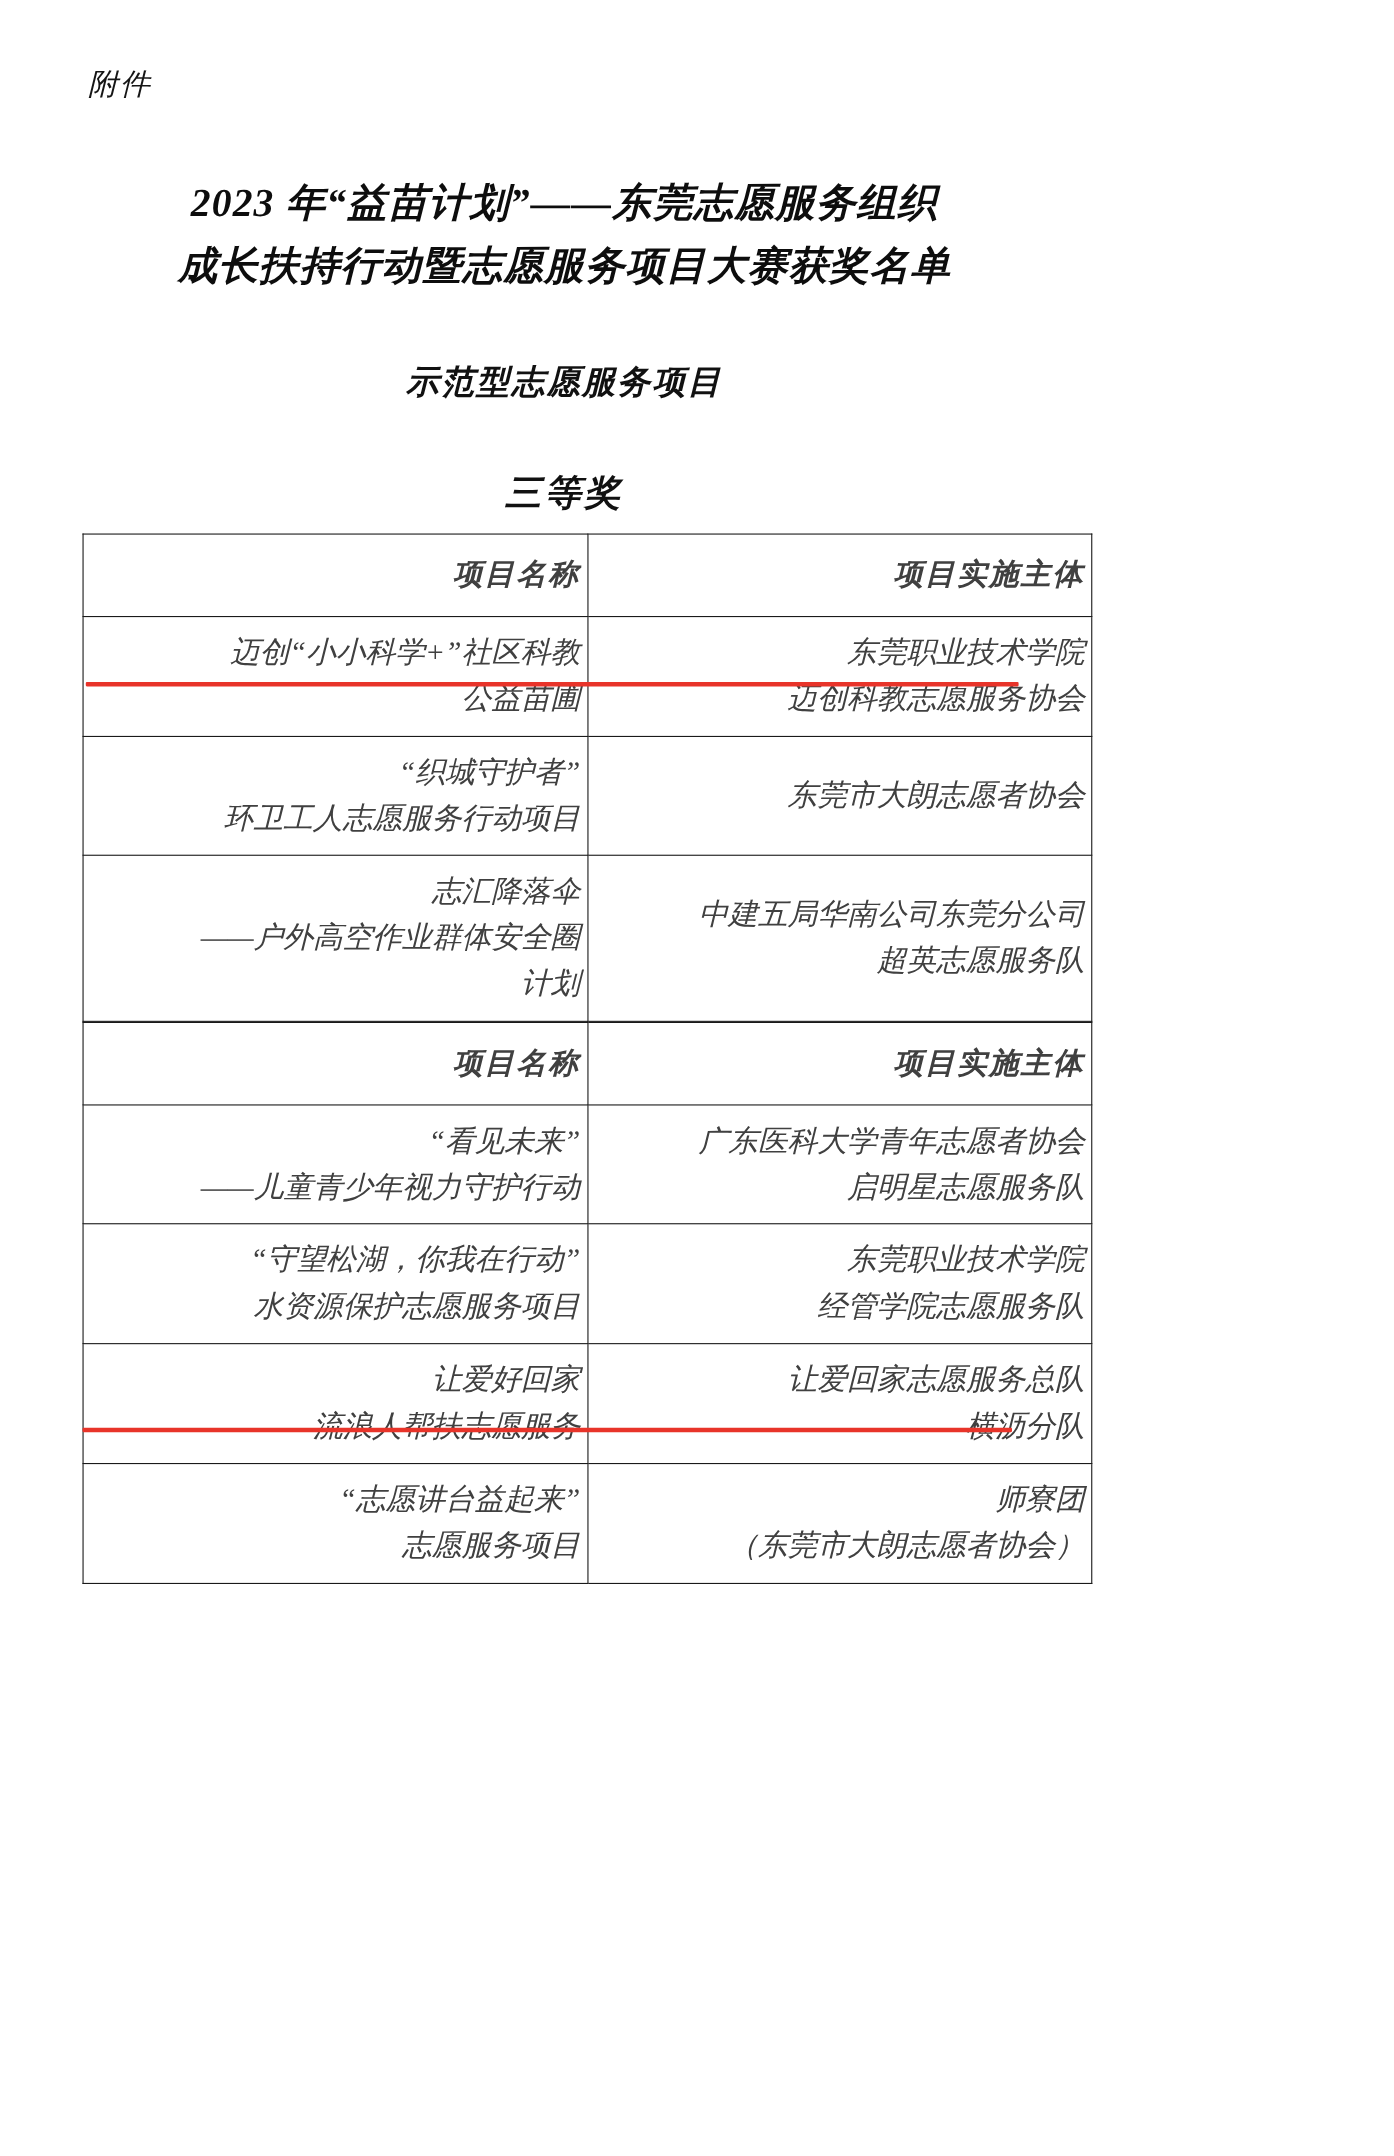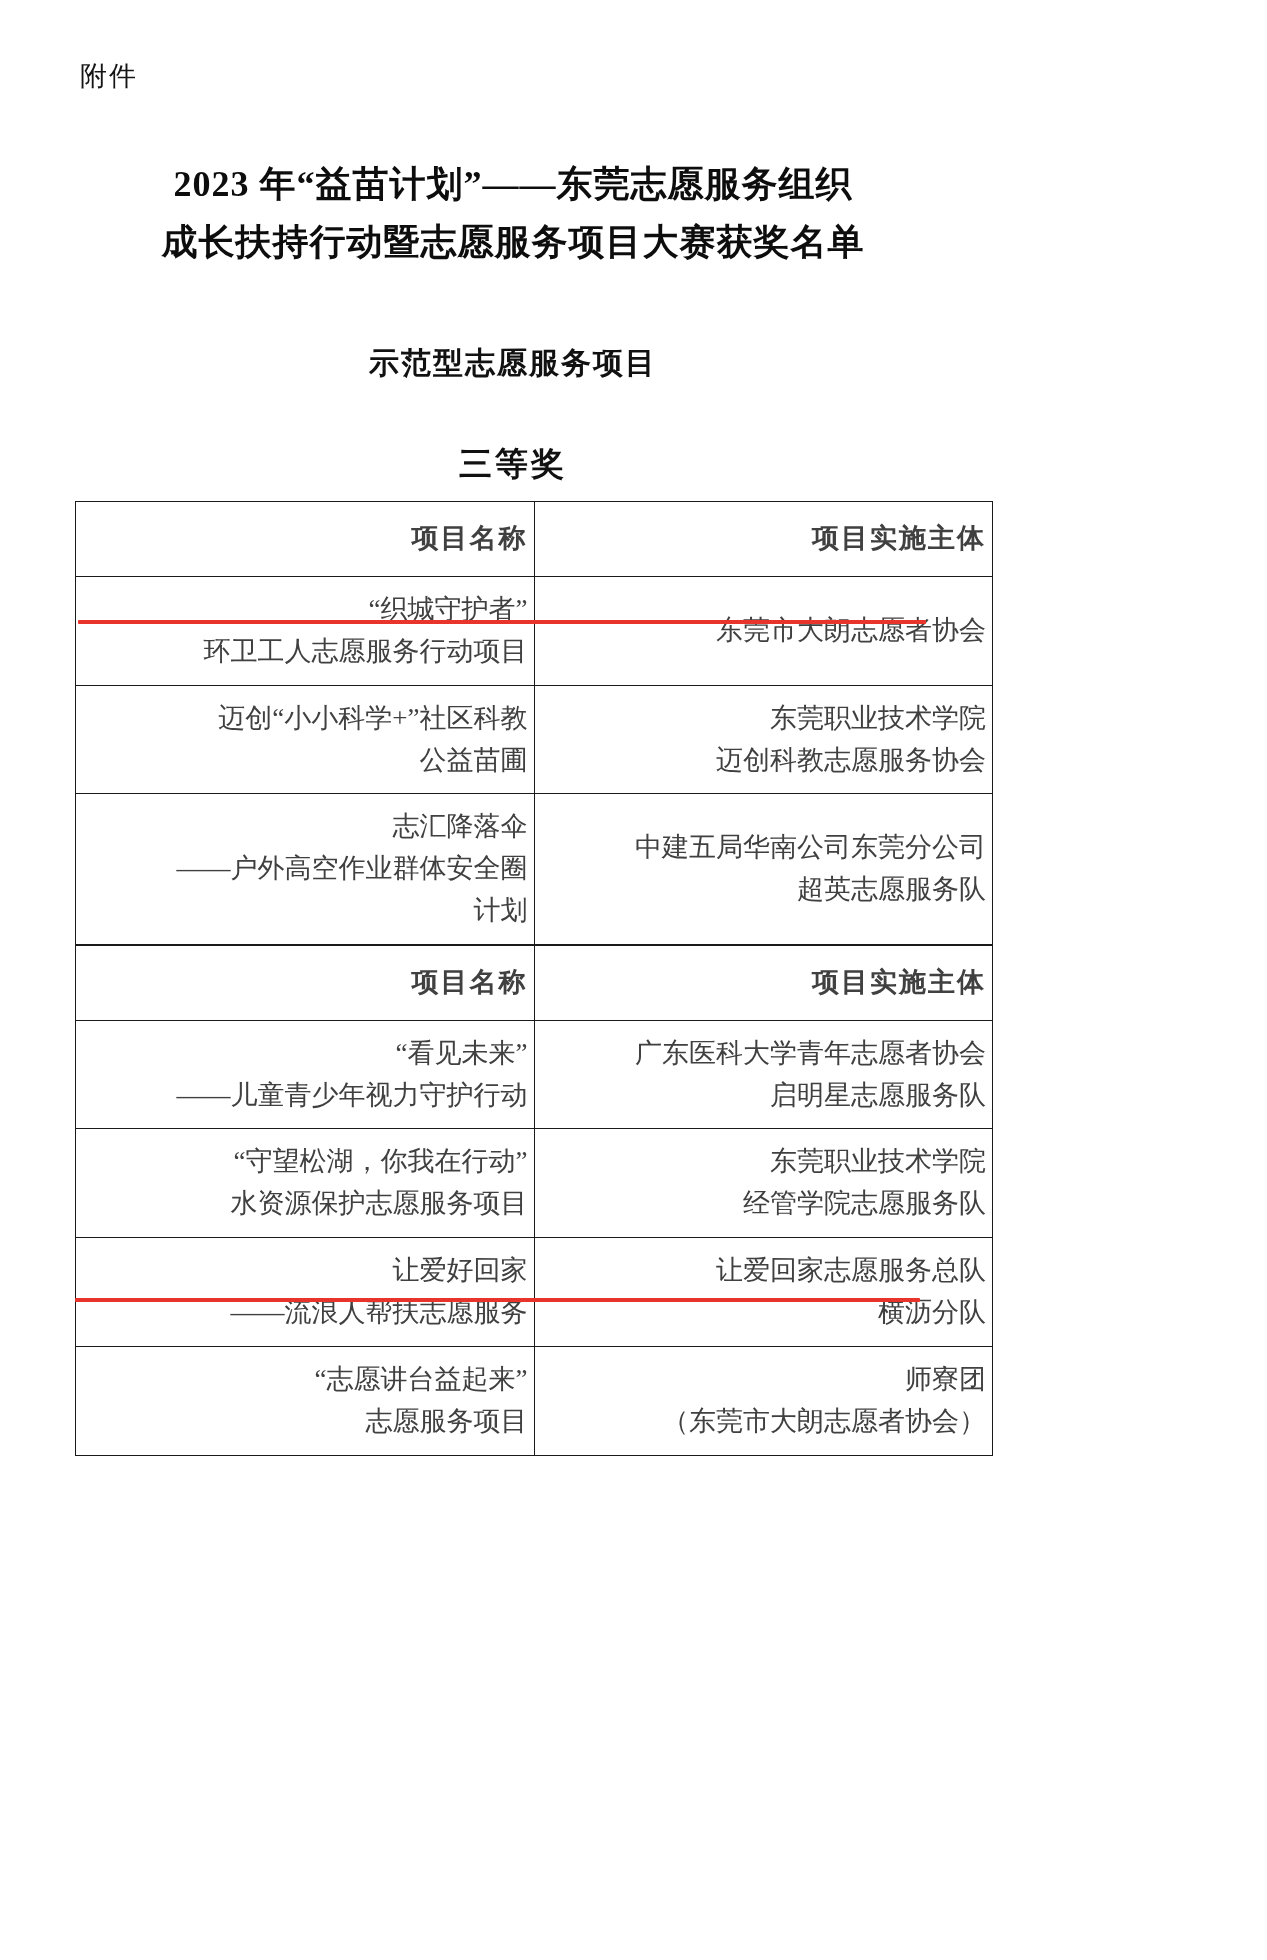--- a/index.html
+++ b/index.html
@@ -13,20 +13,21 @@
     font-family: "Liberation Serif", "DejaVu Serif", serif;
     color: #111111;
     position: relative;
   }
   .page {
     width: 1015px;
     min-height: 1960px;
     box-sizing: border-box;
     padding: 40px 64px 40px 75px;
     position: relative;
+    font-style: italic;
   }
   .attachment-label {
     font-size: 27px;
     letter-spacing: 2px;
     margin: 18px 0 0 5px;
     font-family: "Liberation Serif", "DejaVu Serif", serif;
     color: #151515;
   }
   .doc-title {
     text-align: center;
@@ -39,21 +40,21 @@
   }
   .doc-title .line {
     display: block;
     white-space: nowrap;
   }
   .subtitle {
     text-align: center;
     font-size: 30px;
     font-weight: 600;
     letter-spacing: 2px;
-    margin-top: 72px;
+    margin-top: 56px;
     color: #111;
   }
   .award-heading {
     text-align: center;
     font-size: 33px;
     font-weight: 600;
     letter-spacing: 3px;
     margin: 58px 0 14px 0;
     color: #111;
   }
@@ -129,41 +130,41 @@
     <thead>
       <tr>
         <th>项目名称</th>
         <th>项目实施主体</th>
       </tr>
     </thead>
     <tbody>
       <tr>
         <td>
           <div class="cell-lines">
+            <span>迈创“小小科学+”社区科教</span>
+            <span>公益苗圃</span>
+          </div>
+        </td>
+        <td>
+          <div class="cell-lines">
+            <span>东莞职业技术学院</span>
+            <span>迈创科教志愿服务协会</span>
+          </div>
+        </td>
+      </tr>
+      <tr>
+        <td>
+          <div class="cell-lines">
             <span>“织城守护者”</span>
             <span>环卫工人志愿服务行动项目</span>
           </div>
         </td>
         <td>
           <div class="cell-lines">
             <span>东莞市大朗志愿者协会</span>
-          </div>
-        </td>
-      </tr>
-      <tr>
-        <td>
-          <div class="cell-lines">
-            <span>迈创“小小科学+”社区科教</span>
-            <span>公益苗圃</span>
-          </div>
-        </td>
-        <td>
-          <div class="cell-lines">
-            <span>东莞职业技术学院</span>
-            <span>迈创科教志愿服务协会</span>
           </div>
         </td>
       </tr>
       <tr>
         <td>
           <div class="cell-lines">
             <span>志汇降落伞</span>
             <span>——户外高空作业群体安全圈</span>
             <span>计划</span>
           </div>

